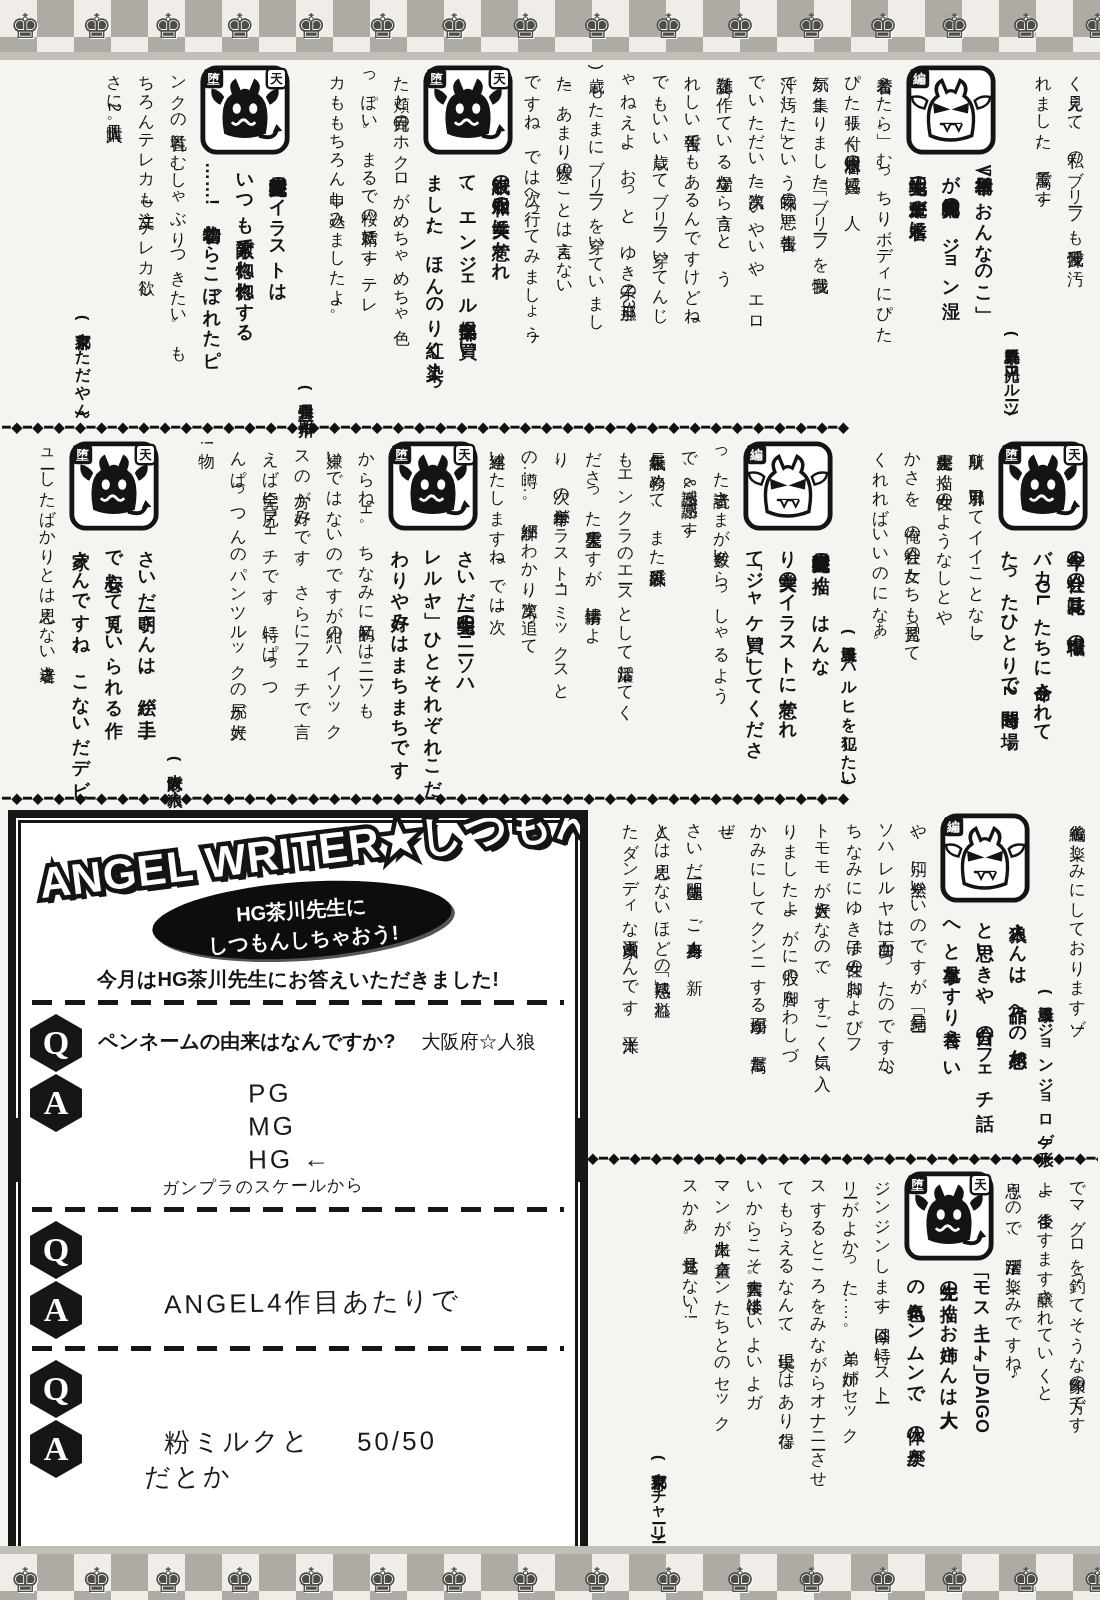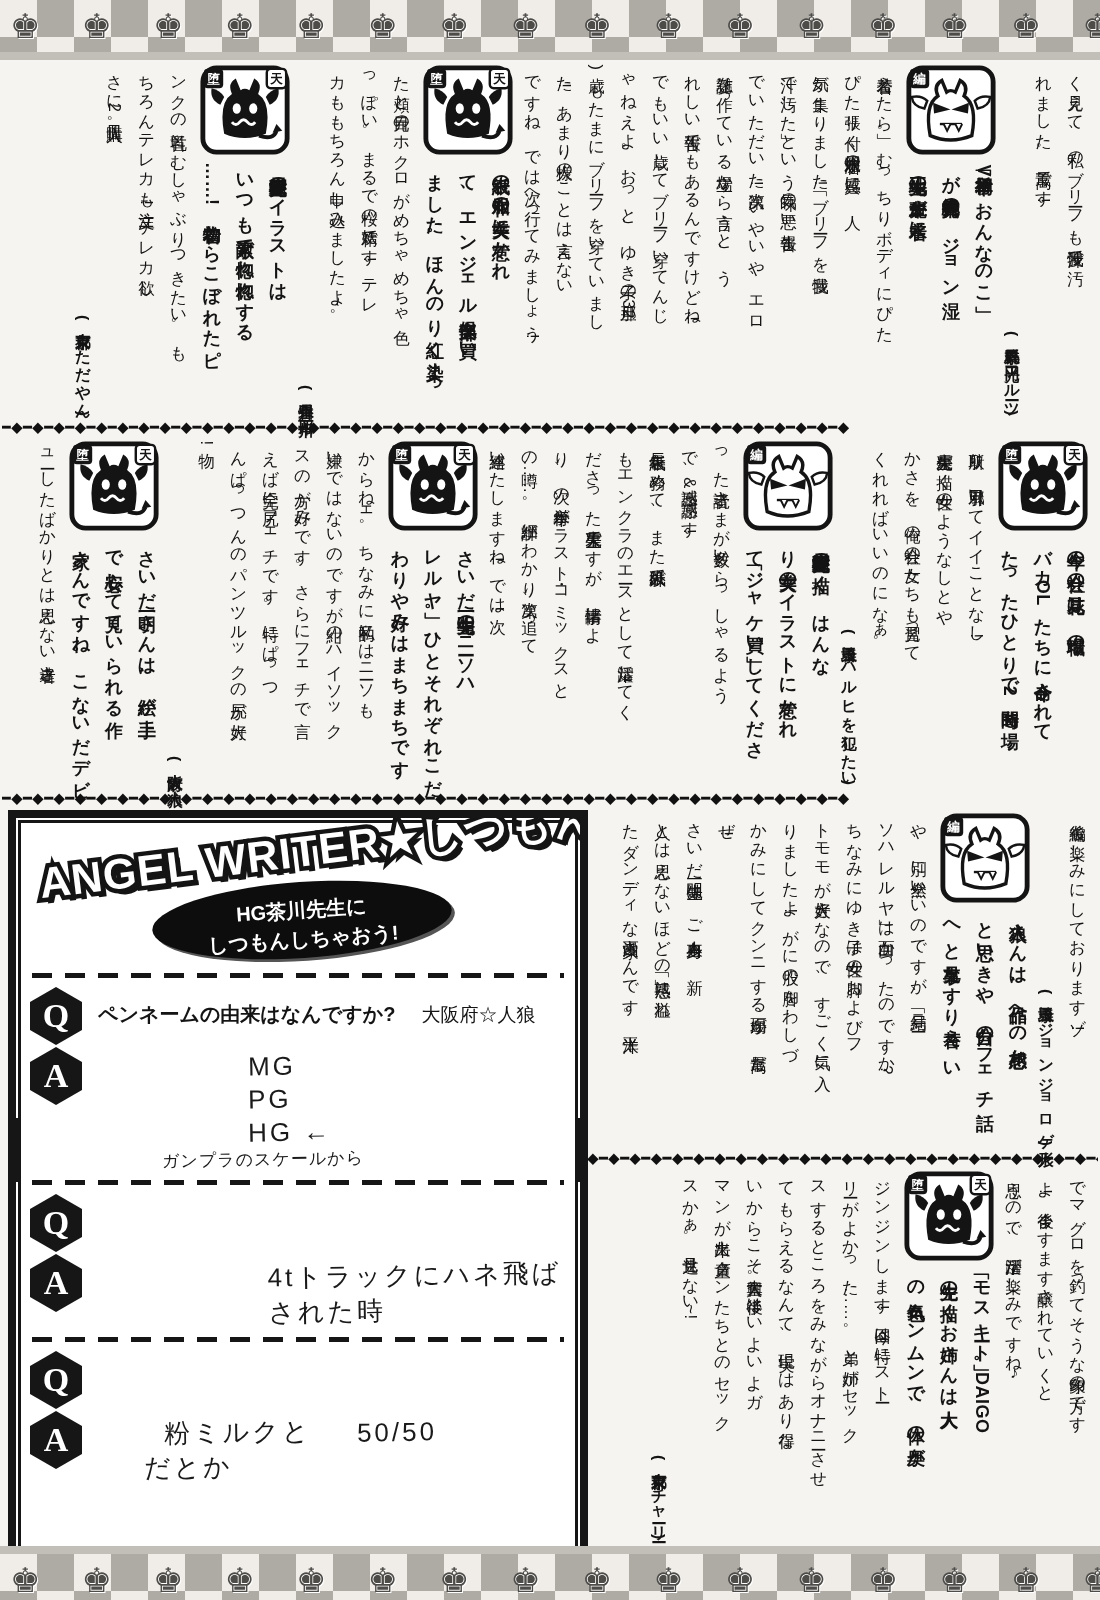--- a/index.html
+++ b/index.html
@@ -351,42 +351,43 @@
       <div class="arcwrap">
         <span class="arc back">ANGEL WRITER★しつもん部屋</span>
         <span class="arc front">ANGEL WRITER★しつもん部屋</span>
       </div>
       <div class="ovalbadge">
         <div>HG茶川先生に</div>
         <div>しつもんしちゃおう!</div>
       </div>
     </div>
 
+    <div class="qa-intro">今月はHG茶川先生にお答えいただきました!</div>
     <div id="qa-rows">
         <div class="dash"></div>
         <div class="qa-row">
           <div class="hexbadge">Q</div>
           <div class="qtext">ペンネームの由来はなんですか?<span class="qfrom">大阪府☆人狼</span></div>
         </div>
         <div class="qa-row">
           <div class="hexbadge">A</div>
           <div class="ans">
+            <div class="hwline"><span class="hw i2">PG</span></div>
             <div class="hwline"><span class="hw i2">MG</span></div>
-            <div class="hwline"><span class="hw i2">PG</span></div>
             <div class="hwline"><span class="hw i2">HG ←</span><span class="hw note">ガンプラのスケールから</span></div>
           </div>
         </div>
         <div class="dash"></div>
         <div class="qa-row">
           <div class="hexbadge">Q</div>
         </div>
         <div class="qa-row">
           <div class="hexbadge">A</div>
           <div class="ans">
-            <div class="hwline"><span class="hw i3">4tトラックにハネ飛ばされた時</span></div>
+            <div class="hwline"><span class="hw i1">ANGEL4作目あたりで</span></div>
           </div>
         </div>
         <div class="dash"></div>
         <div class="qa-row">
           <div class="hexbadge">Q</div>
         </div>
         <div class="qa-row">
           <div class="hexbadge">A</div>
           <div class="ans">
             <div class="hwline"><span class="hw i1">粉ミルクと</span><span class="hw sp">50/50</span><span class="hw sp">だとか</span></div>

